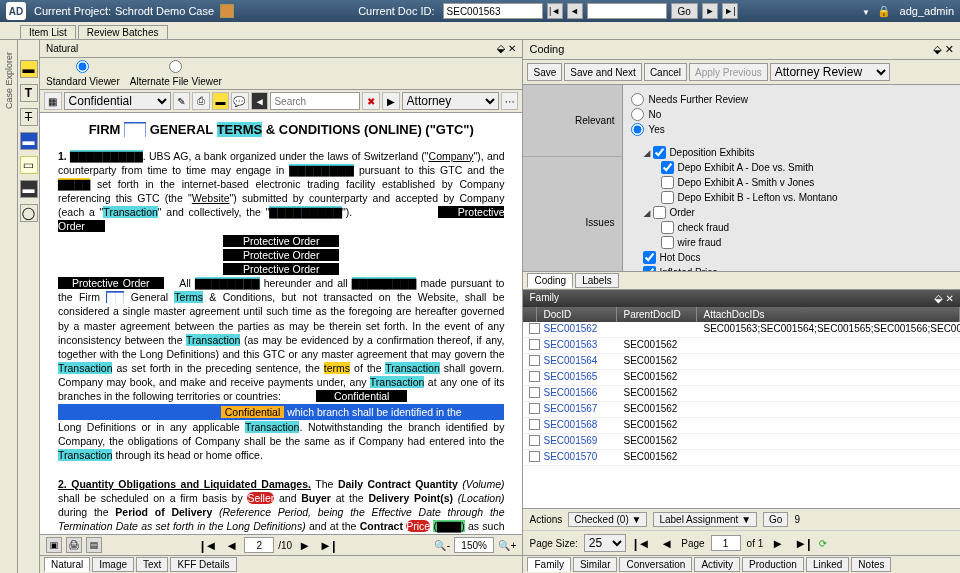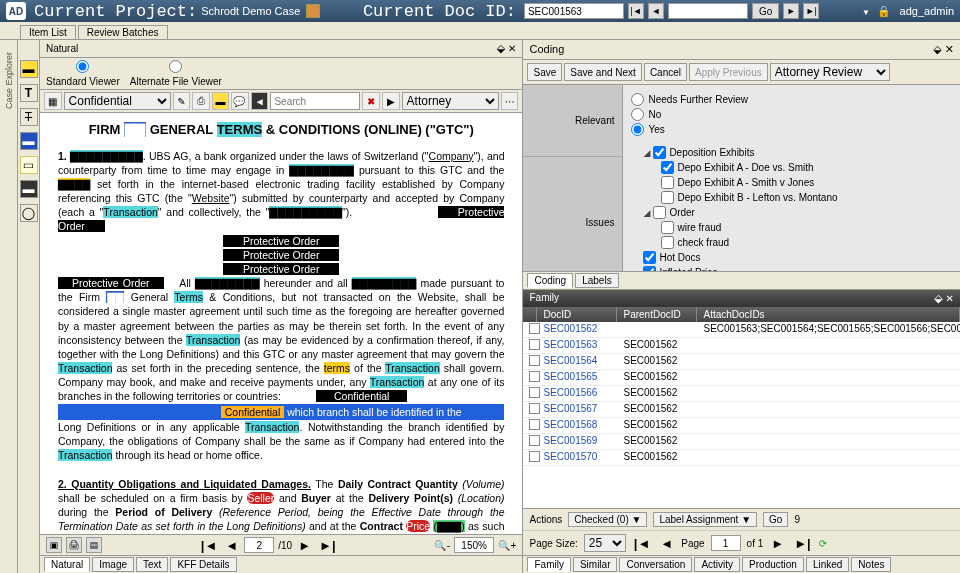--- a/index.html
+++ b/index.html
@@ -1,19 +1,19 @@
 <!DOCTYPE html>
 <html><head>
 <meta charset="utf-8">
 <style>
 * { box-sizing: border-box; margin: 0; padding: 0; }
 body { font-family: Arial, sans-serif; font-size: 11px; background: #d4d0c8; width: 960px; height: 573px; overflow: hidden; }
 .header { background: linear-gradient(#4a6a8a,#2e4a66); color: #fff; height: 22px; display: flex; align-items: center; padding: 0 6px; }
 .logo { width: 20px; height: 18px; background: #fff; color: #2e4a66; font-weight: bold; display: flex; align-items: center; justify-content: center; border-radius: 3px; margin-right: 8px; font-size: 10px; }
-.header-label { font-size: 17px; margin-right: 4px; font-family: Liberation Mono, monospace; }
+.header-label { font-size: 11px; margin-right: 4px; }
 .header-center { margin-left: auto; display: flex; align-items: center; gap: 4px; }
 .header-right { margin-left: auto; display: flex; align-items: center; gap: 8px; }
 .doc-id-input { width: 100px; height: 16px; font-size: 10px; padding: 0 3px; border: 1px solid #999; }
 .nav-btn { background: #e0e0e0; border: 1px solid #999; width: 16px; height: 16px; font-size: 9px; cursor: pointer; }
 .go-btn { background: #e0e0e0; border: 1px solid #999; height: 16px; font-size: 10px; padding: 0 6px; cursor: pointer; }
 .down-triangle::after { content: "▼"; font-size: 8px; }
 .secondary-tabs { background: #ece9d8; border-bottom: 1px solid #999; height: 18px; display: flex; align-items: flex-end; padding-left: 20px; }
 .sec-tab { background: #ece9d8; border: 1px solid #999; border-bottom: none; padding: 1px 8px; font-size: 10px; margin-right: 2px; cursor: pointer; }
 .main-area { display: flex; height: calc(100% - 40px); }
 .left-rail { width: 18px; background: #ece9d8; border-right: 1px solid #999; display: flex; flex-direction: column; align-items: center; padding-top: 4px; }
@@ -242,25 +242,25 @@
               <input type="checkbox" style="">
               <span>Depo Exhibit B - Lefton vs. Montano</span>
             </div>
           <div class="tree-item">
               <span class="expand">◢</span>
               <input type="checkbox" style="">
               <span>Order</span>
             </div>
           <div class="tree-item tree-child">
               <input type="checkbox" style="">
+              <span>check fraud</span>
+            </div>
+          <div class="tree-item tree-child">
+              <input type="checkbox" style="">
               <span>wire fraud</span>
-            </div>
-          <div class="tree-item tree-child">
-              <input type="checkbox" style="">
-              <span>check fraud</span>
             </div>
           <div class="tree-item">
               <input type="checkbox" checked="" style="">
               <span>Hot Docs</span>
             </div>
           <div class="tree-item">
               <input type="checkbox" checked="" style="">
               <span>Inflated Price</span>
             </div>
 

